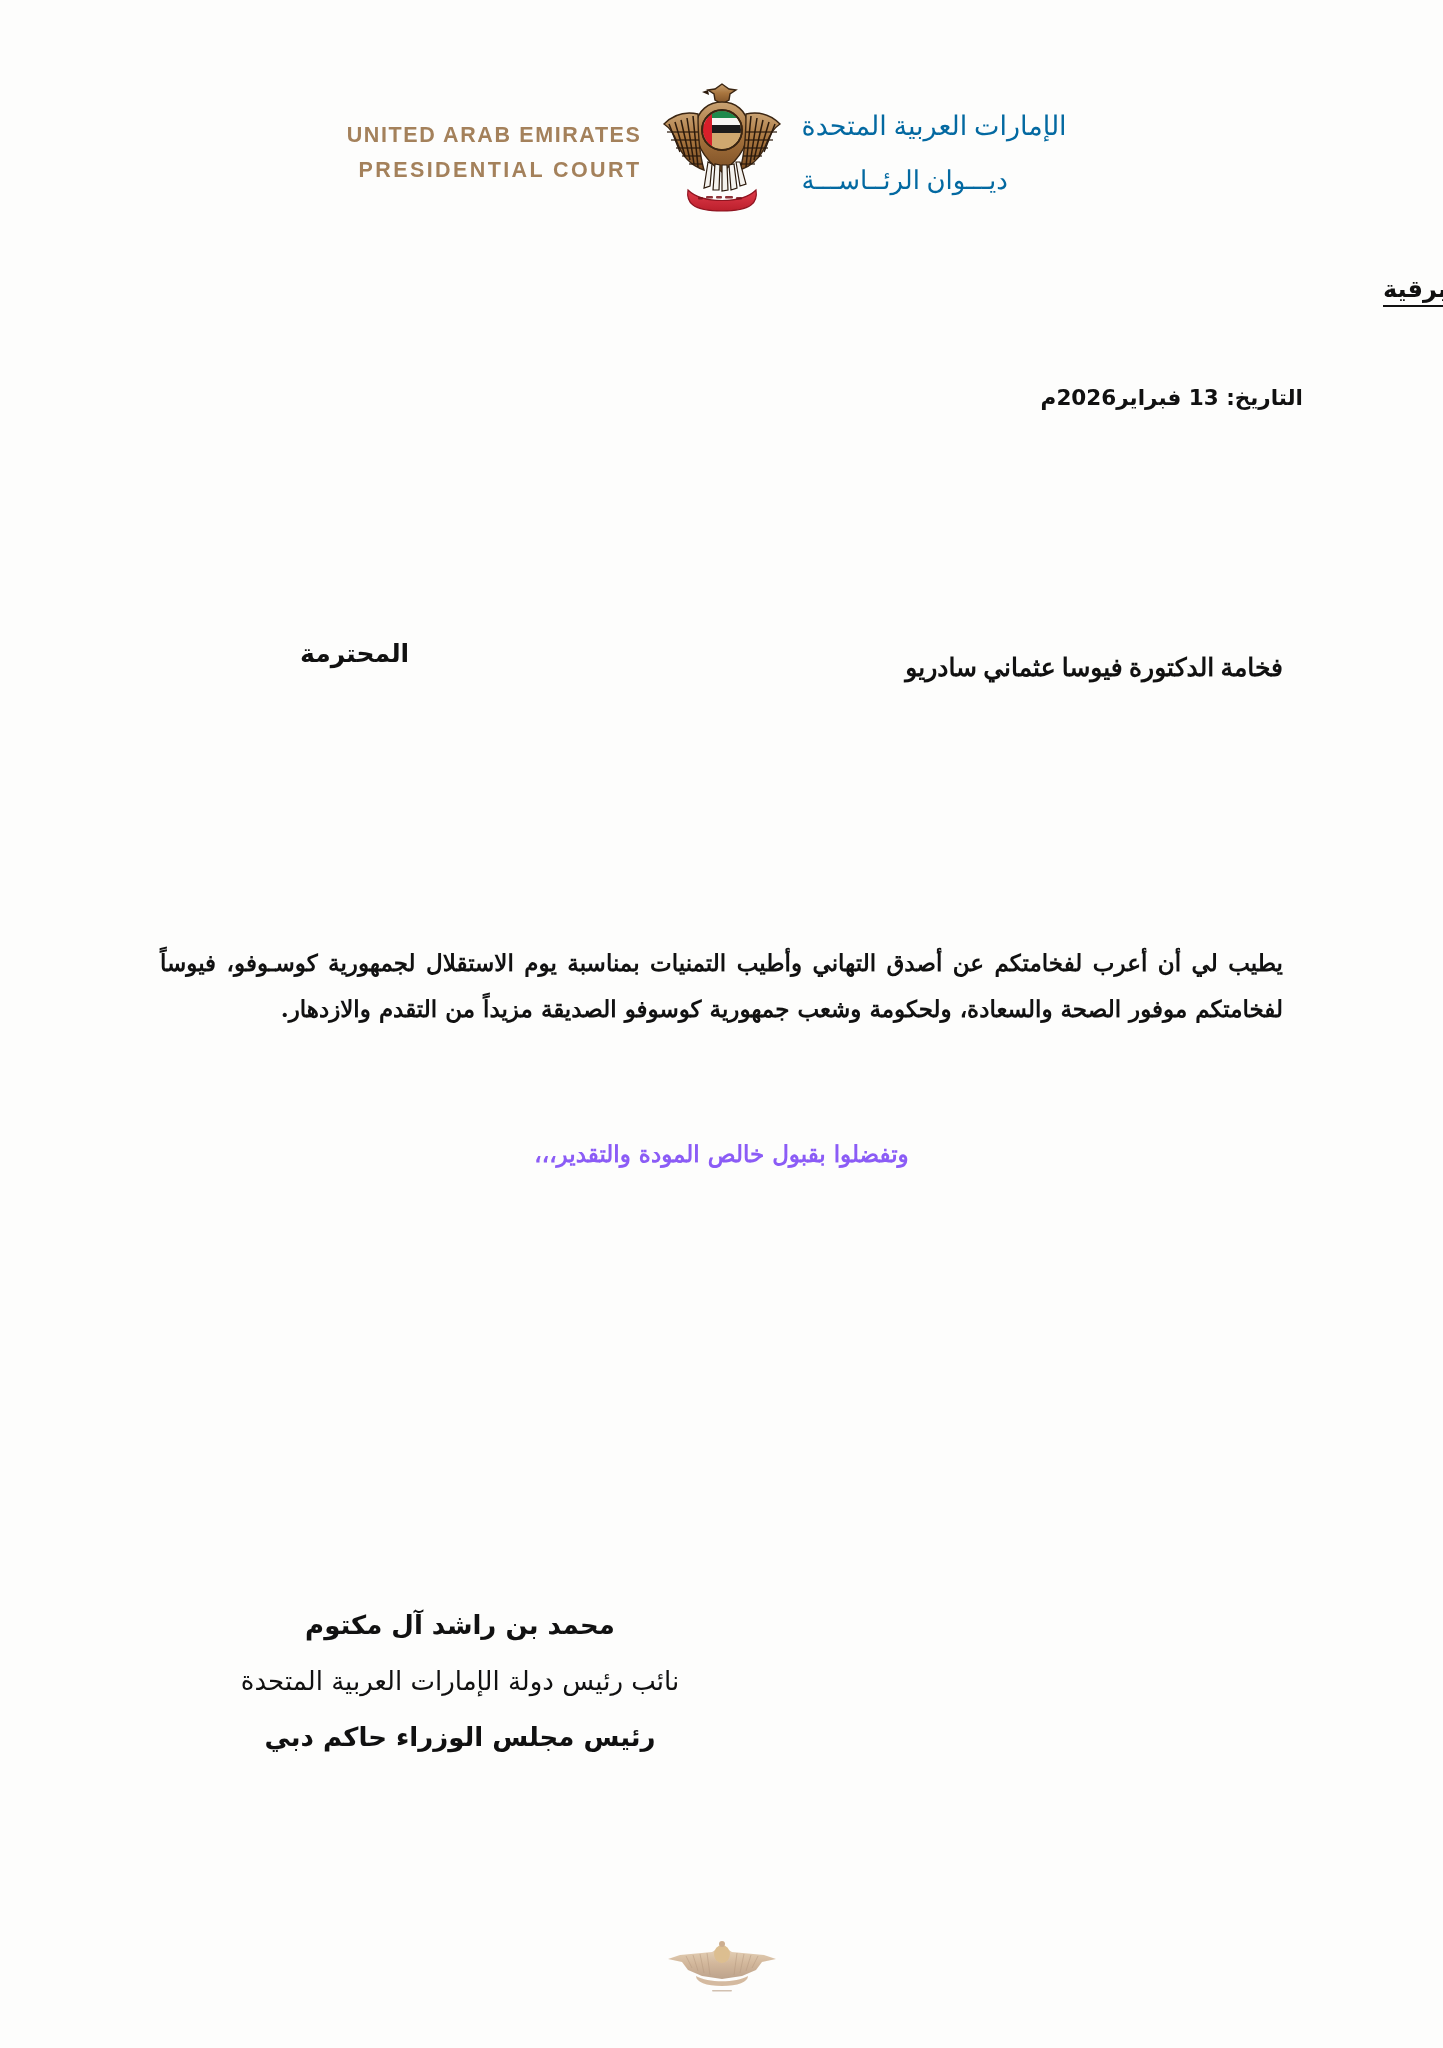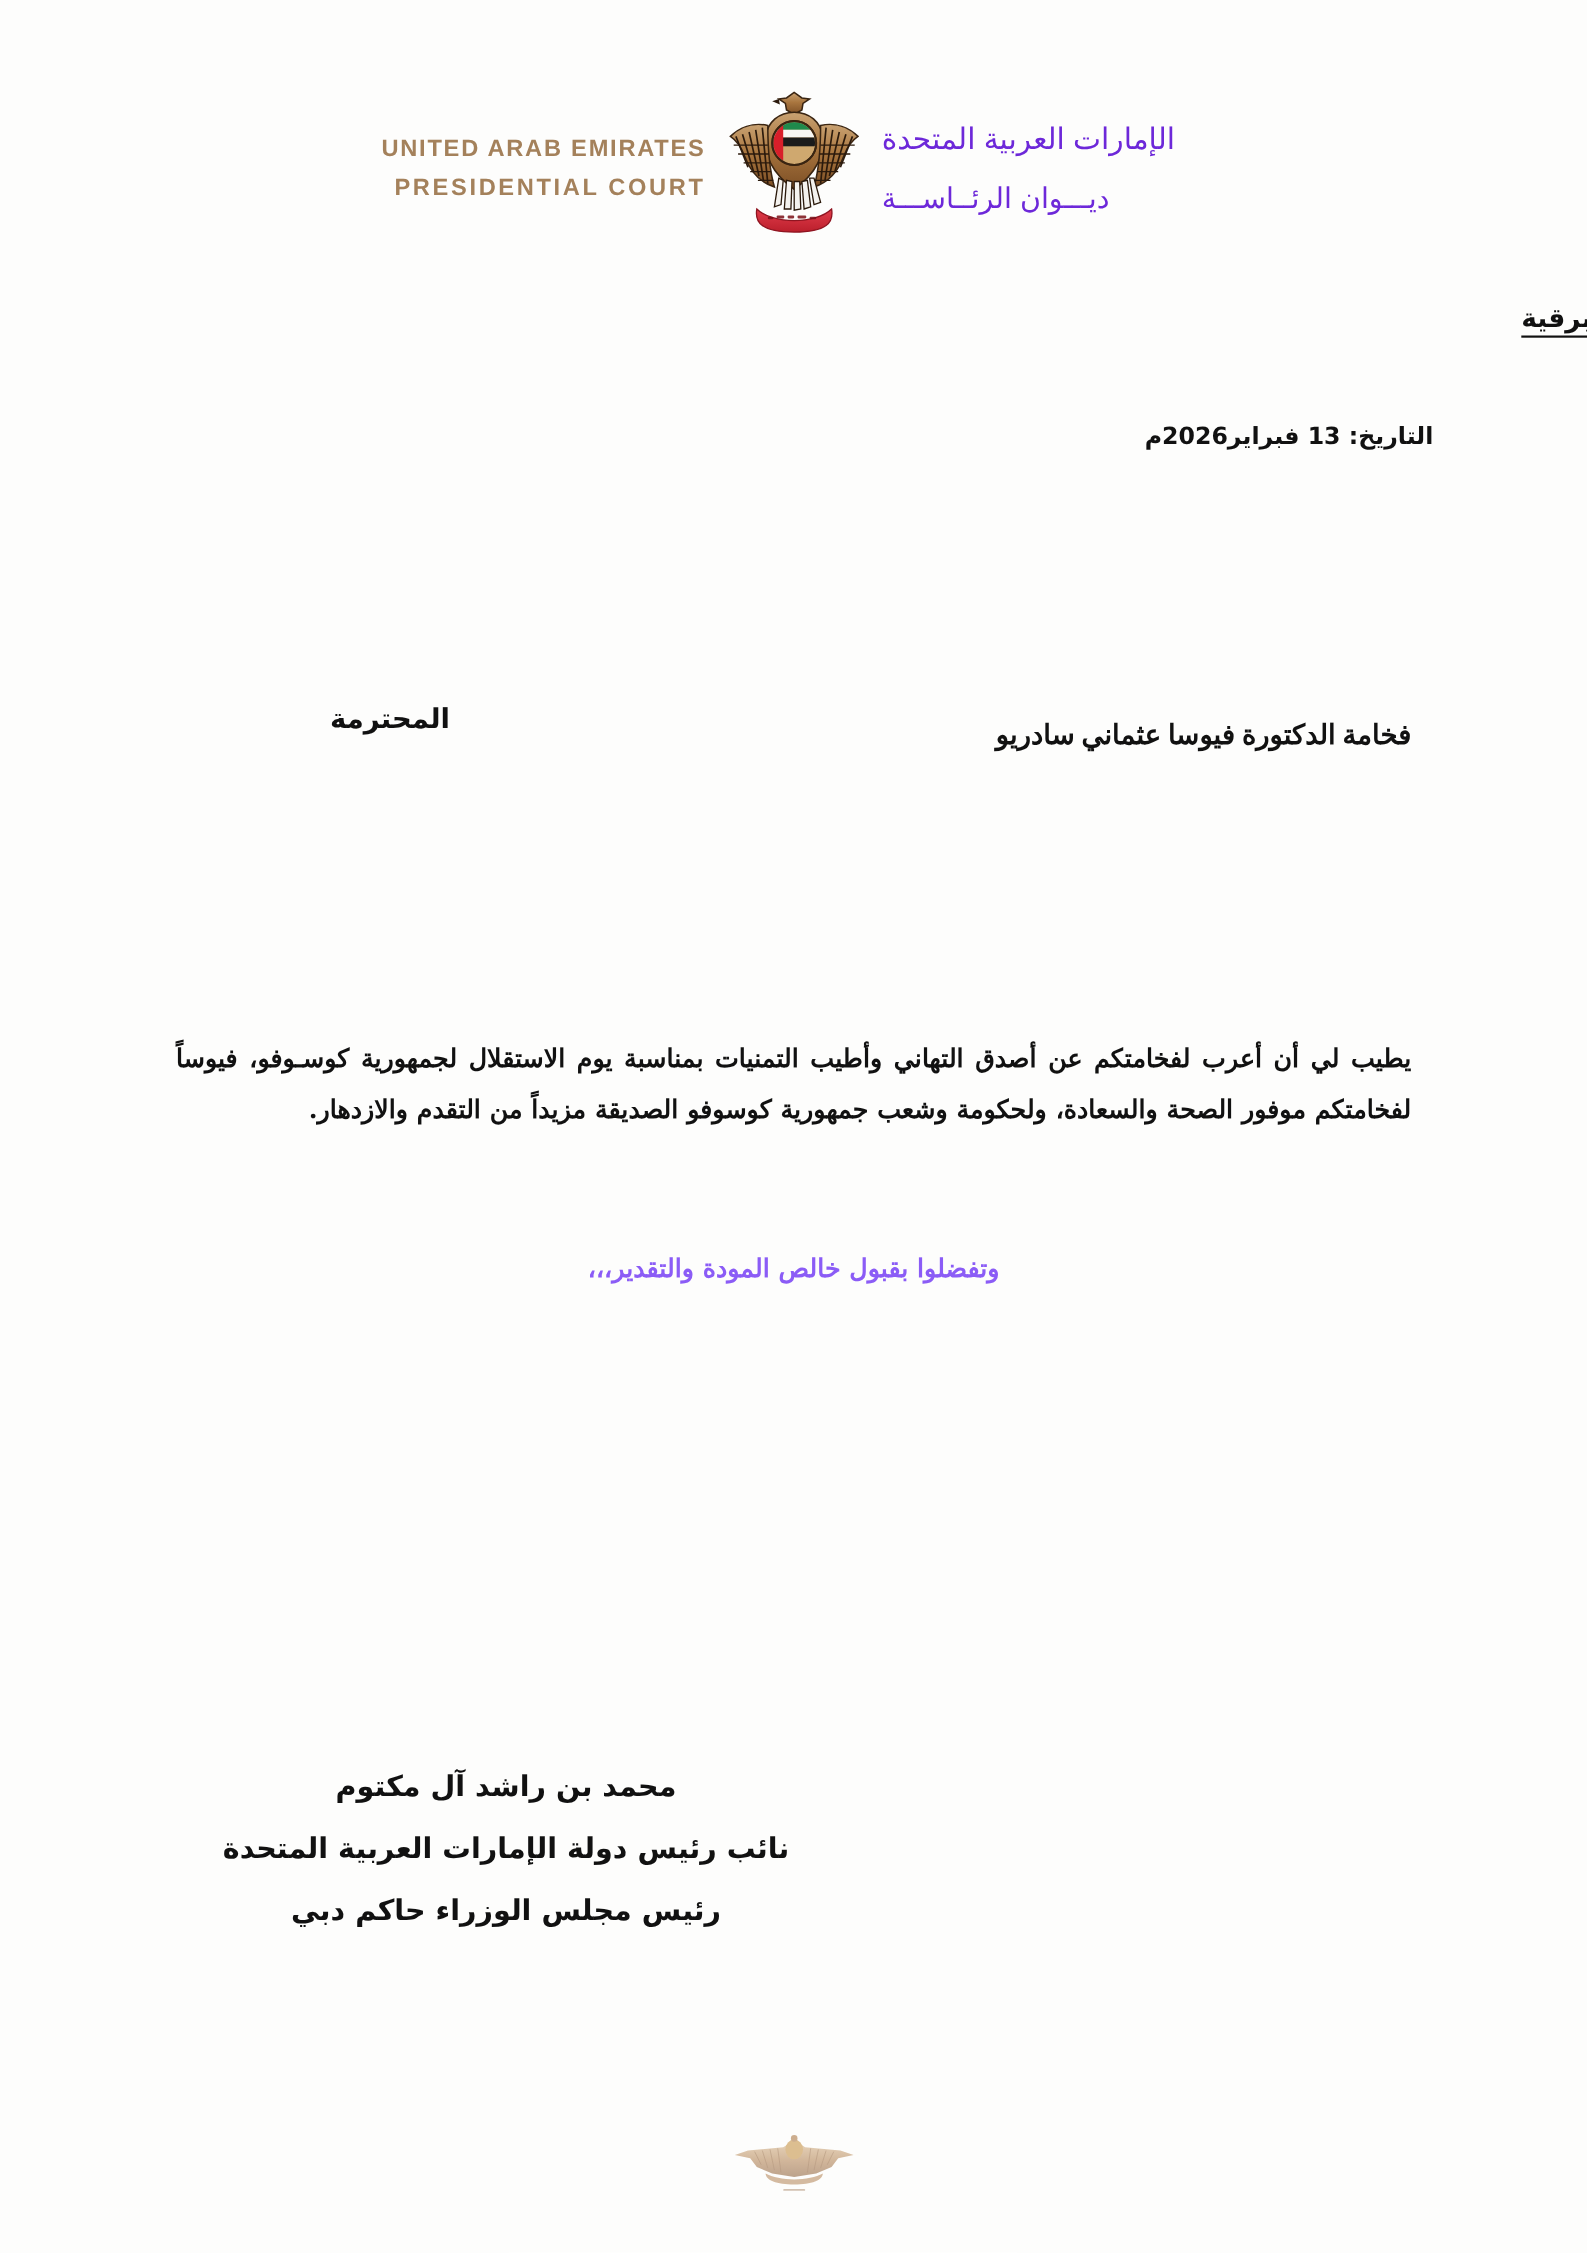--- a/index.html
+++ b/index.html
@@ -43,22 +43,22 @@
     letter-spacing: 1.6px;
     line-height: 1.62;
     font-size: 21.5px;
     width: 330px;
   }
 
   .lh-en .line2 { letter-spacing: 2.4px; }
 
   .lh-ar {
     text-align: left;
-    color: #6d28d9;
-    font-family: Liberation Sans, sans-serif;
+    color: #0369a1;
+    font-family: Liberation Serif, serif;
     direction: rtl;
     width: 330px;
     line-height: 1.5;
   }
 
   .lh-ar .ar1 {
     font-size: 27px;
     letter-spacing: 0.5px;
   }
   .lh-ar .ar2 {
@@ -188,21 +188,21 @@
     color: #111;
   }
   .signature .sg1 {
     font-size: 26px;
     font-weight: bold;
     letter-spacing: 0.3px;
     margin-bottom: 26px;
   }
   .signature .sg2 {
     font-size: 26px;
-    font-weight: bold;
+    font-weight: normal;
     letter-spacing: 0.3px;
     margin-bottom: 26px;
   }
   .signature .sg3 {
     font-size: 26px;
     font-weight: bold;
     letter-spacing: 0.3px;
   }
 
   

